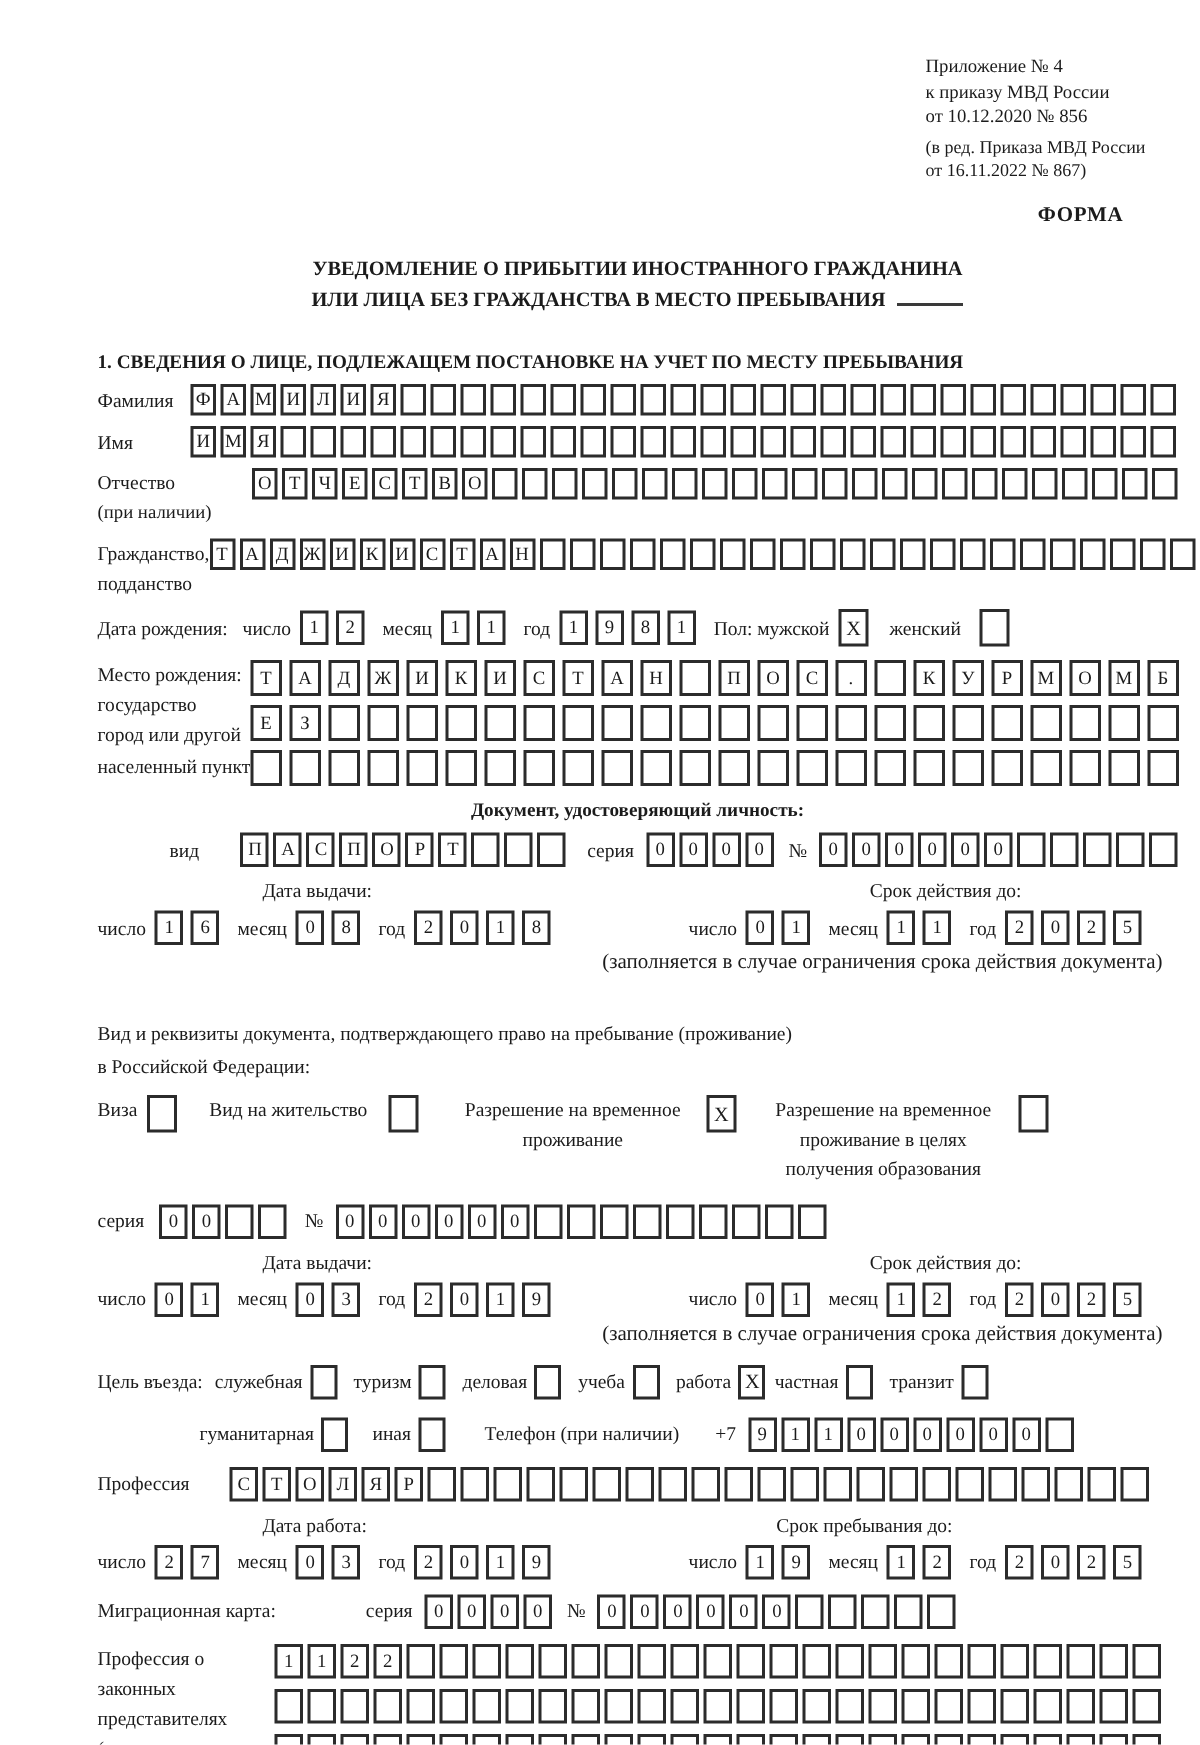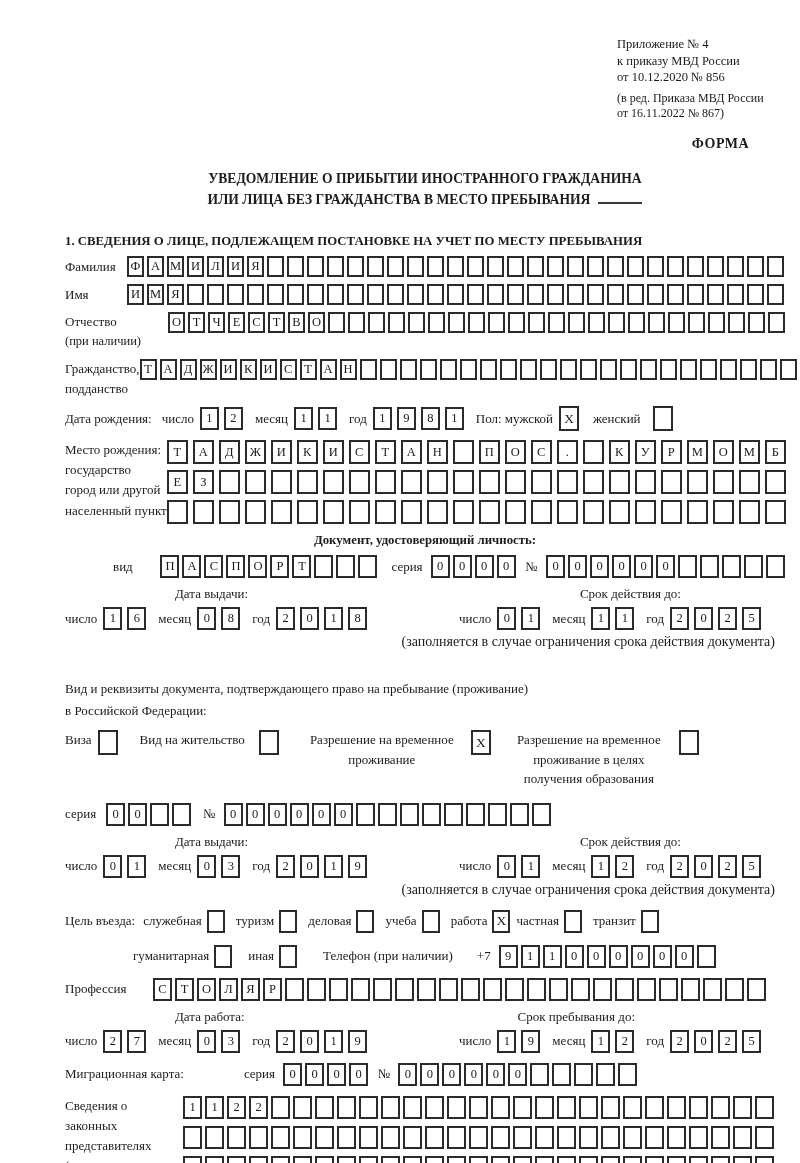--- a/index.html
+++ b/index.html
@@ -675,21 +675,21 @@
           <span class="cell"></span>
           <span class="cell"></span>
           <span class="cell"></span>
           <span class="cell"></span>
           <span class="cell"></span>
         </span>
     </div>
 
     <div class="reps">
       <span class="lblcol" style="width:118px;margin-right:0;">
-        <div>Сведения о</div>
+        <div>Профессия о</div>
         <div>законных</div>
         <div>представителях</div>
         <div>(родителях,</div>
         <div>усыновителях,</div>
 
       </span>
       <span>
         <span class="cells mid" style="display:flex;">
             <span class="cell">1</span>
             <span class="cell">1</span>

